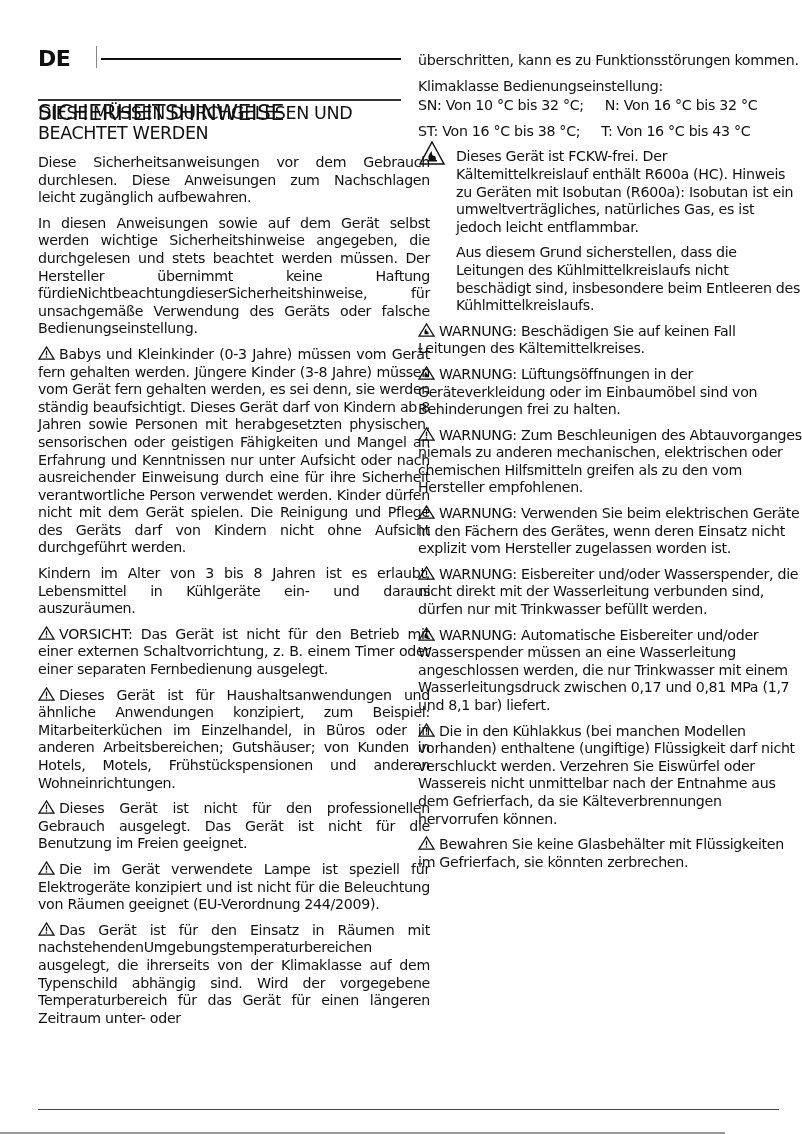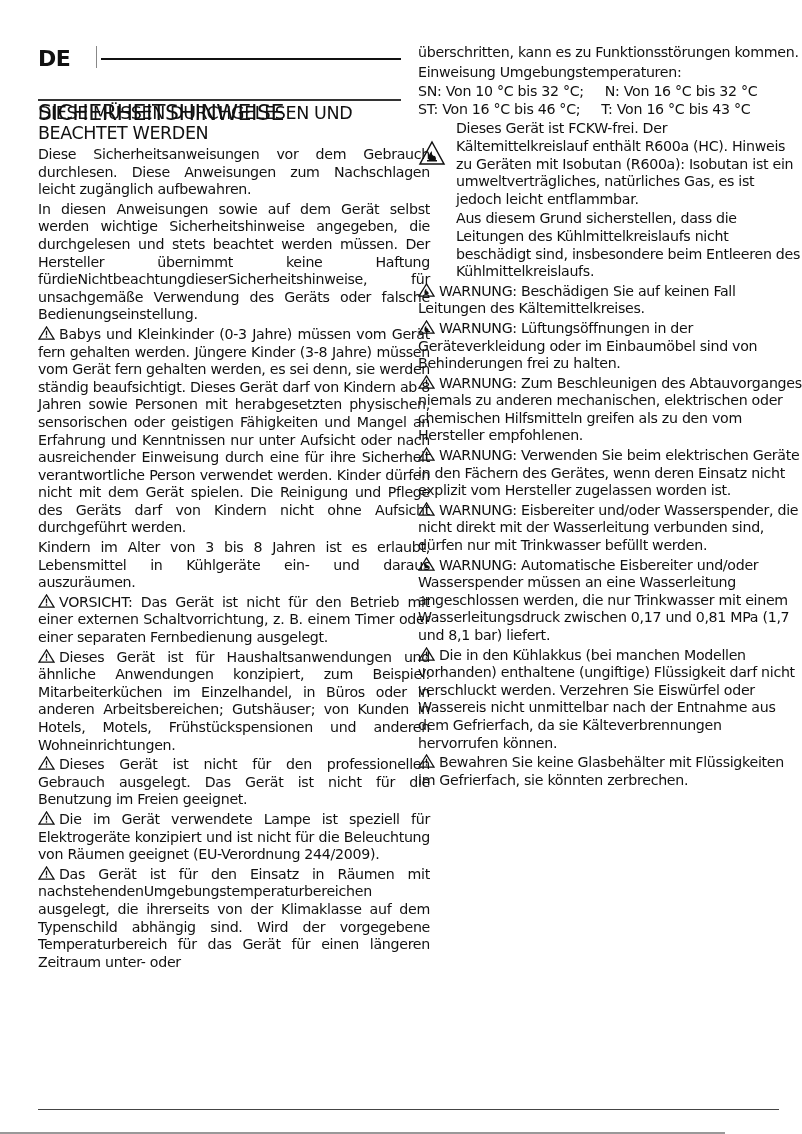--- a/index.html
+++ b/index.html
@@ -7,21 +7,21 @@
          font-family:"DejaVu Sans", sans-serif; color:#111; }
   .page { position:absolute; left:0; top:0; width:802px; height:1098px; }
   .lang { position:absolute; left:38px; top:46px; font-weight:bold; font-size:22px; letter-spacing:-0.5px; }
   .lang-bar { position:absolute; left:96px; top:46px; width:1px; height:22px; background:#888; }
   .lang-rule { position:absolute; left:101px; top:58px; width:300px; height:2px; background:#111; }
   .h1 { position:absolute; left:38px; top:71px; font-weight:normal; font-size:22px; letter-spacing:-0.5px;margin-top:29px; }
   .h1-rule { position:absolute; left:38px; top:99px; width:363px; height:2px; background:#333; }
   .h2 { position:absolute; left:38px; top:103px; width:380px; font-weight:normal; font-size:17.5px; line-height:20px; letter-spacing:-0.4px; }
   .body-left { position:absolute; left:38px; top:146px; width:392px; font-size:14.2px; line-height:17.6px; letter-spacing:-0.3px; text-align:justify; }
   .body-right { position:absolute; left:418px; top:44px; width:384px; font-size:14.2px; line-height:17.6px; letter-spacing:-0.3px; }
-  p { margin:0 0 2px 0; }
+  p { margin:8px 0 2px 0; }
   .sub { font-weight:bold; font-size:13.5px; margin-top:2px; }
   .warn { display:inline-block; width:17px; height:14px; vertical-align:-1px; margin-right:4px; }
   .indent { padding-left:38px; }
   .temps { word-spacing:0px; }
   .fire { position:absolute; left:418px; top:140px; width:28px; height:26px; }
   .foot-rule { position:absolute; left:38px; top:1109px; width:741px; height:1px; background:#444; }
   .foot-rule2 { position:absolute; left:0; top:1132px; width:725px; height:2px; background:#999; }
 </style>
 </head>
 <body>
@@ -78,23 +78,23 @@
       <svg class="warn" viewBox="0 0 18 15">
           <path d="M9 1 L17 14 L1 14 Z" fill="none" stroke="#111" stroke-width="1.3"></path>
           <rect x="8.3" y="5" width="1.4" height="5" fill="#111"></rect>
           <rect x="8.3" y="11" width="1.4" height="1.5" fill="#111"></rect>
         </svg><span>Das Gerät ist für den Einsatz in Räumen mit nachstehendenUmgebungstemperaturbereichen ausgelegt, die ihrerseits von der Klimaklasse auf dem Typenschild abhängig sind. Wird der vorgegebene Temperaturbereich für das Gerät für einen längeren Zeitraum unter- oder</span>
     </p>
   </div>
 
   <div class="body-right">
     <p>überschritten, kann es zu Funktionsstörungen kommen.</p>
-    <p>Einweisung Umgebungstemperaturen:</p>
+    <p>Klimaklasse Bedienungseinstellung:</p>
     <p class="temps" style="white-space:pre;margin:0">SN: Von 10 °C bis 32 °C;     N: Von 16 °C bis 32 °C</p>
-    <p class="temps" style="white-space:pre;">ST: Von 16 °C bis 46 °C;     T: Von 16 °C bis 43 °C</p>
+    <p class="temps" style="white-space:pre;">ST: Von 16 °C bis 38 °C;     T: Von 16 °C bis 43 °C</p>
     <p class="indent">Dieses Gerät ist FCKW-frei. Der Kältemittelkreislauf enthält R600a (HC). Hinweis zu Geräten mit Isobutan (R600a): Isobutan ist ein umweltverträgliches, natürliches Gas, es ist jedoch leicht entflammbar.</p>
     <p class="indent">Aus diesem Grund sicherstellen, dass die Leitungen des Kühlmittelkreislaufs nicht beschädigt sind, insbesondere beim Entleeren des Kühlmittelkreislaufs.</p>
     <p>
       <svg class="warn" viewBox="0 0 18 15">
           <path d="M9 1 L17 14 L1 14 Z" fill="none" stroke="#111" stroke-width="1.3"></path>
           <path d="M7 12 Q6 8 9 6 Q8 9 10.5 9 Q12 11 11 12 Z" fill="#111"></path>
         </svg><span>WARNUNG: Beschädigen Sie auf keinen Fall Leitungen des Kältemittelkreises.</span>
     </p>
     <p>
       <svg class="warn" viewBox="0 0 18 15">

